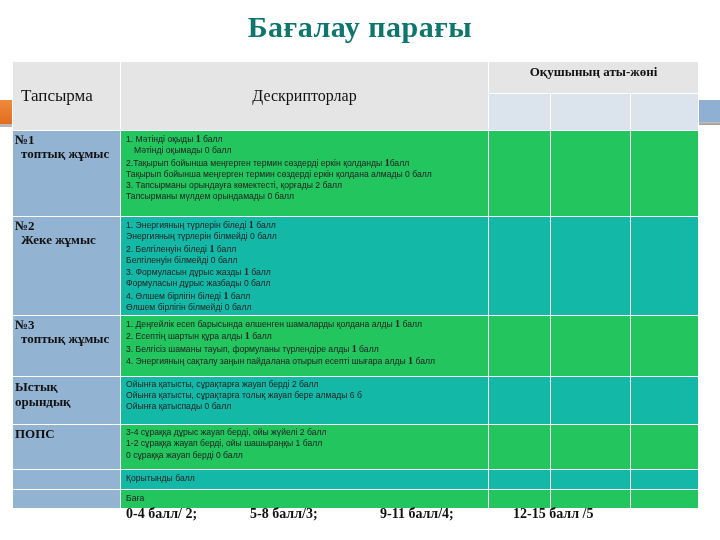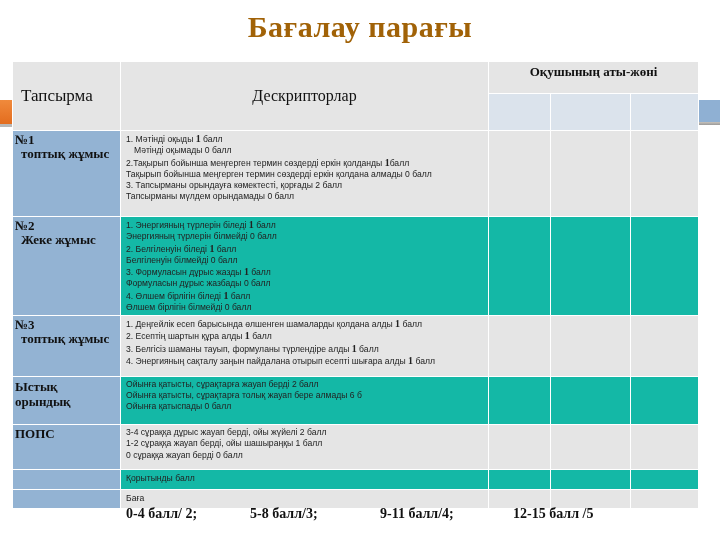--- a/index.html
+++ b/index.html
@@ -3,21 +3,21 @@
 <meta charset="utf-8">
 <style>
   html, body { margin:0; padding:0; }
   body {
     width:720px; height:540px; background:#ffffff; position:relative; overflow:hidden;
     font-family:"Liberation Sans", sans-serif;
   }
   .title {
     position:absolute; left:0; top:10px; width:720px; text-align:center;
     font-family:"Liberation Serif", serif; font-weight:bold; font-size:30px;
-    color:#a16207; letter-spacing:0.5px;
+    color:#0f766e; letter-spacing:0.5px;
   }
   .deco-left {
     position:absolute; left:0; top:100px; width:13px; height:26px;
     background:linear-gradient(#f08a3c, #e26a1c);
   }
   .deco-left-line {
     position:absolute; left:0; top:124px; width:13px; height:3px; background:#b8b8b8;
   }
   .deco-right {
     position:absolute; left:698px; top:100px; width:22px; height:22px;
@@ -42,21 +42,21 @@
   .label {
     background:#93b3d3; font-family:"Liberation Serif", serif; font-weight:bold;
     font-size:13px; color:#111; padding:2px 4px 0 2px !important; line-height:14px;
   }
   .label .sub { padding-left:6px; display:block; }
   .desc {
     font-size:8.6px; line-height:11.3px; color:#222; padding:2px 4px 0 5px !important;
   }
   .desc b { font-family:"Liberation Serif", serif; font-size:10px; }
   .row-a .desc, .row-a .score { background:#14b8a6; }
-  .row-b .desc, .row-b .score { background:#e5e5e5; }
+  .row-b .desc, .row-b .score { background:#22c55e; }
   .scale {
     position:absolute; top:506px; left:0; width:720px;
     font-family:"Liberation Serif", serif; font-weight:bold; font-size:14px; color:#111;
   }
   .scale span { position:absolute; white-space:nowrap; }
 </style>
 </head>
 <body>
 
 <div class="title">Бағалау парағы</div>

